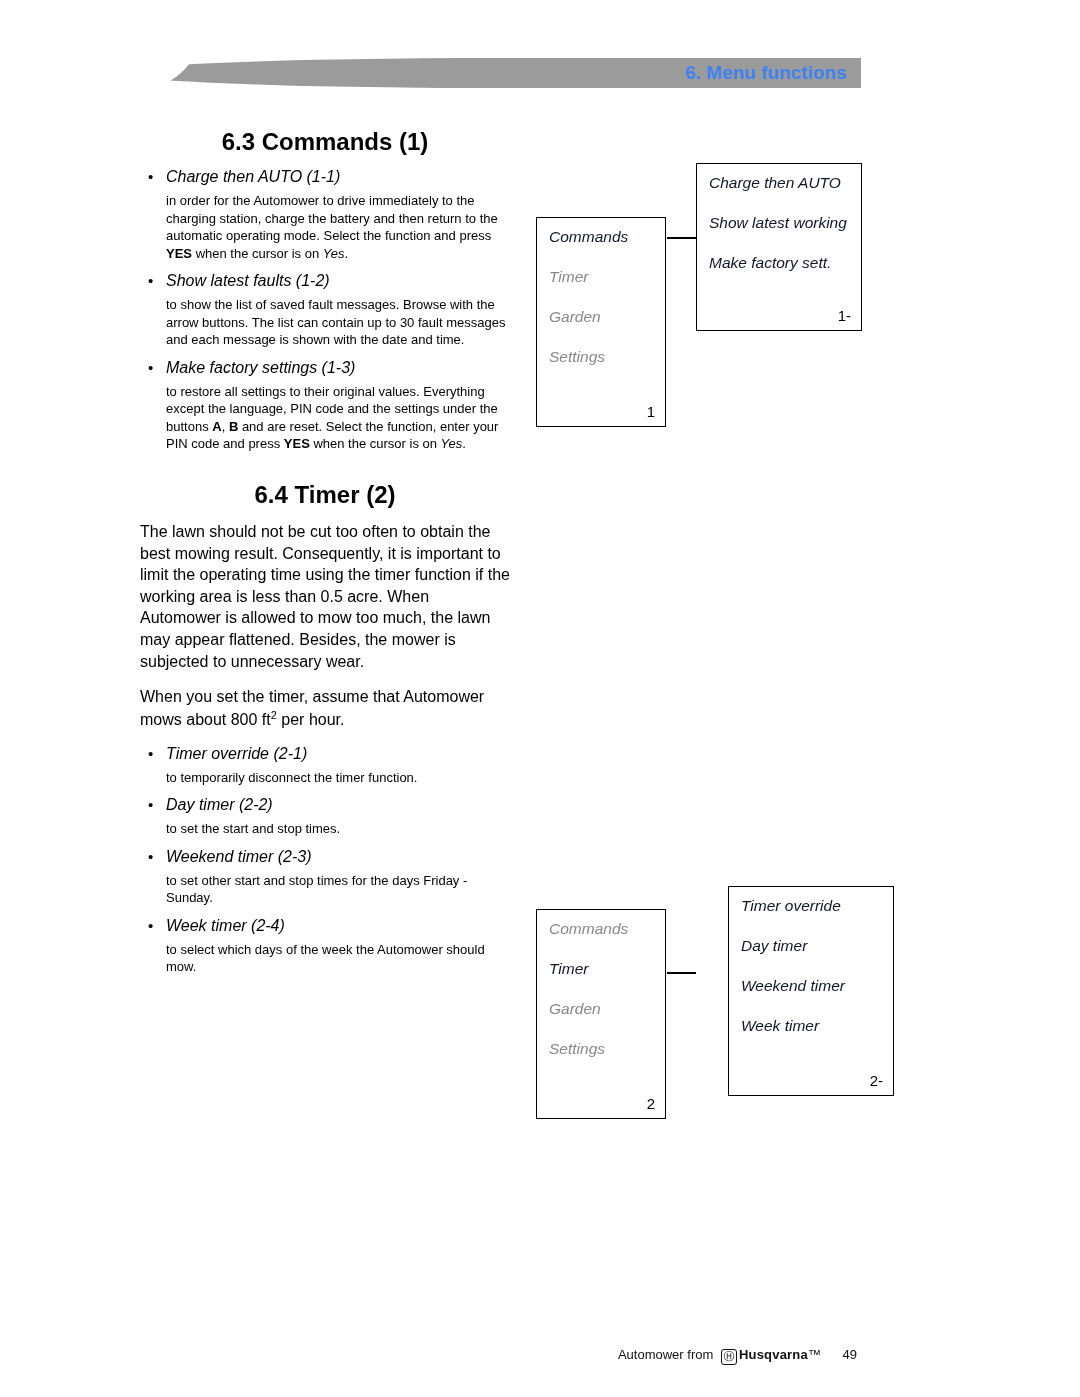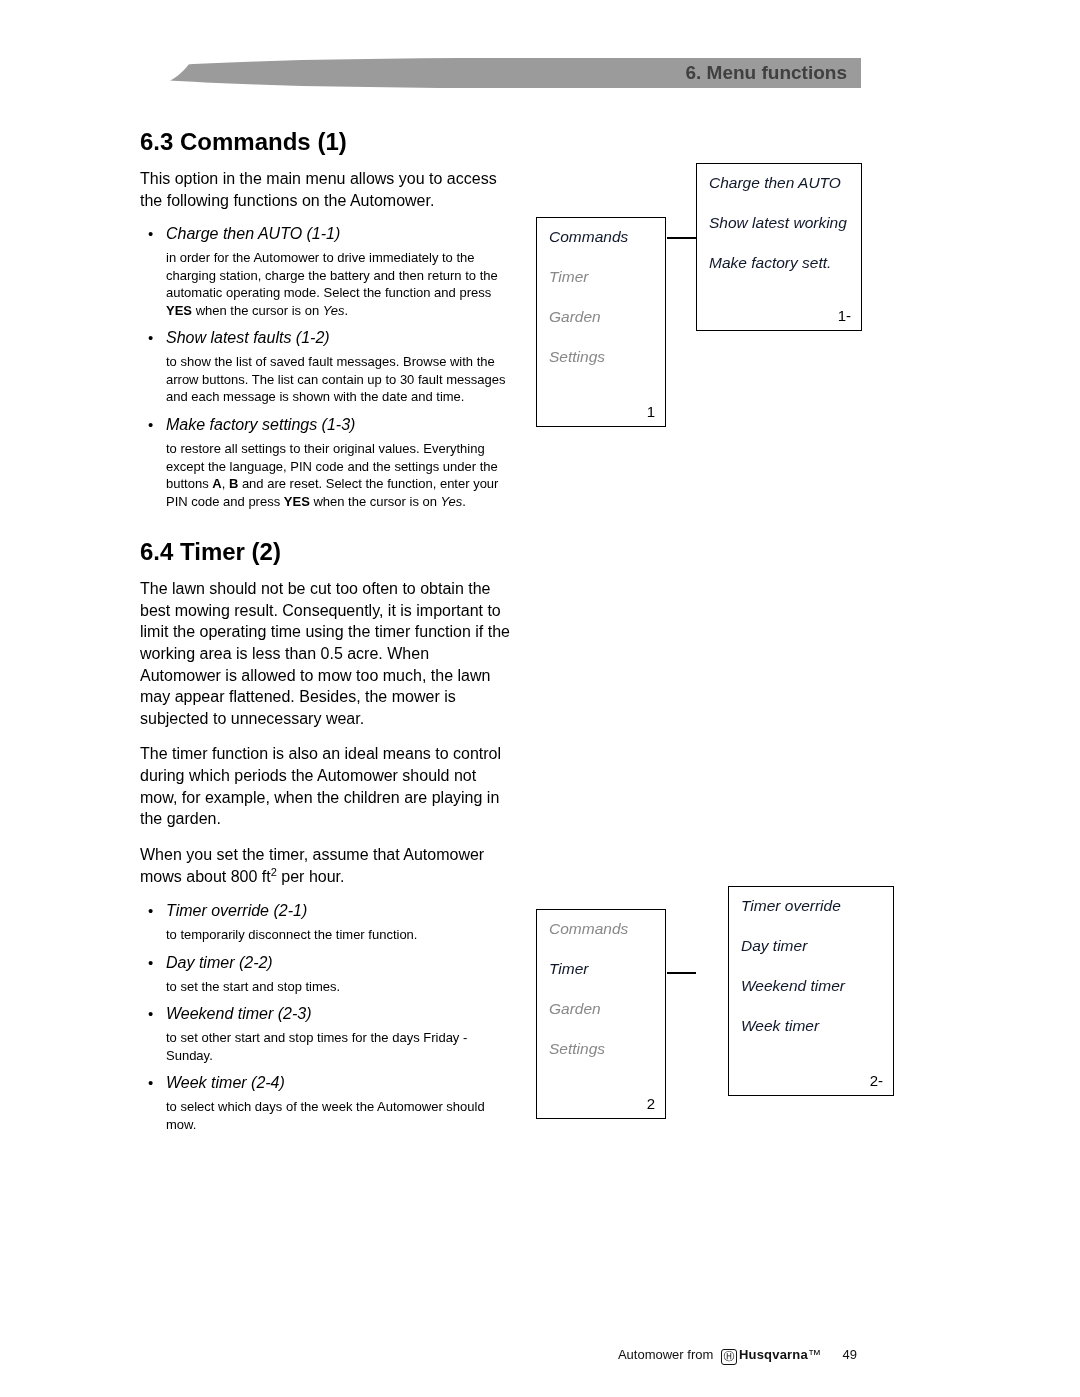--- a/index.html
+++ b/index.html
@@ -33,39 +33,40 @@
     width:140px; height:58px;
     background:#fff;
     border-radius: 0 0 120px 0;
   }
   .header-title {
     position: absolute;
     top: 58px;
     right: 233px;
     height: 30px;
     line-height: 30px;
-    color: #404040;
+    color: #3b82f6;
     font-weight: bold;
     font-size: 19px;
     margin-left: 44px;
   }
   .content {
     position: absolute;
     top: 110px;
     left: 140px;
     right: 220px;
     bottom: 80px;
   }
   .col-left {
     width: 370px;
   }
   h2.sec {
     font-size: 24px;
     font-weight: bold;
     margin: 18px 0 12px 0;
+    text-align: center;
   }
   p.body {
     font-size: 16px;
     line-height: 1.35;
     margin: 0 0 14px 0;
   }
   ul.features {
     list-style: none;
     padding-left: 26px;
     margin: 0;
@@ -147,40 +148,38 @@
 <body>
 
 <div class="page">
   <div class="header-band"></div>
   <div class="header-title">6. Menu functions</div>
 
   <div class="content">
     <div class="col-left">
 
       <h2 class="sec">6.3 Commands (1)</h2>
-      <p class="body">This option in the main menu allows you to access the following functions on the Automower.</p>
 
       <ul class="features">
         <li>
           <div class="fi-title">Charge then AUTO (1-1)</div>
           <div class="fi-desc">in order for the Automower to drive immediately to the charging station, charge the battery and then return to the automatic operating mode. Select the function and press <b>YES</b> when the cursor is on <i>Yes</i>.</div>
         </li>
         <li>
           <div class="fi-title">Show latest faults (1-2)</div>
           <div class="fi-desc">to show the list of saved fault messages. Browse with the arrow buttons. The list can contain up to 30 fault messages and each message is shown with the date and time.</div>
         </li>
         <li>
           <div class="fi-title">Make factory settings (1-3)</div>
           <div class="fi-desc">to restore all settings to their original values. Everything except the language, PIN code and the settings under the buttons <b>A</b>, <b>B</b> and are reset. Select the function, enter your PIN code and press <b>YES</b> when the cursor is on <i>Yes</i>.</div>
         </li>
       </ul>
 
       <h2 class="sec" style="margin-top:28px">6.4 Timer (2)</h2>
       <p class="body">The lawn should not be cut too often to obtain the best mowing result. Consequently, it is important to limit the operating time using the timer function if the working area is less than 0.5 acre. When Automower is allowed to mow too much, the lawn may appear flattened. Besides, the mower is subjected to unnecessary wear.</p>
-      <p class="body">The timer function is also an ideal means to control during which periods the Automower should not mow, for example, when the children are playing in the garden.</p>
       <p class="body">When you set the timer, assume that Automower mows about 800 ft<span class="sup">2</span> per hour.</p>
 
       <ul class="features">
         <li>
           <div class="fi-title">Timer override (2-1)</div>
           <div class="fi-desc">to temporarily disconnect the timer function.</div>
         </li>
         <li>
           <div class="fi-title">Day timer (2-2)</div>
           <div class="fi-desc">to set the start and stop times.</div>

